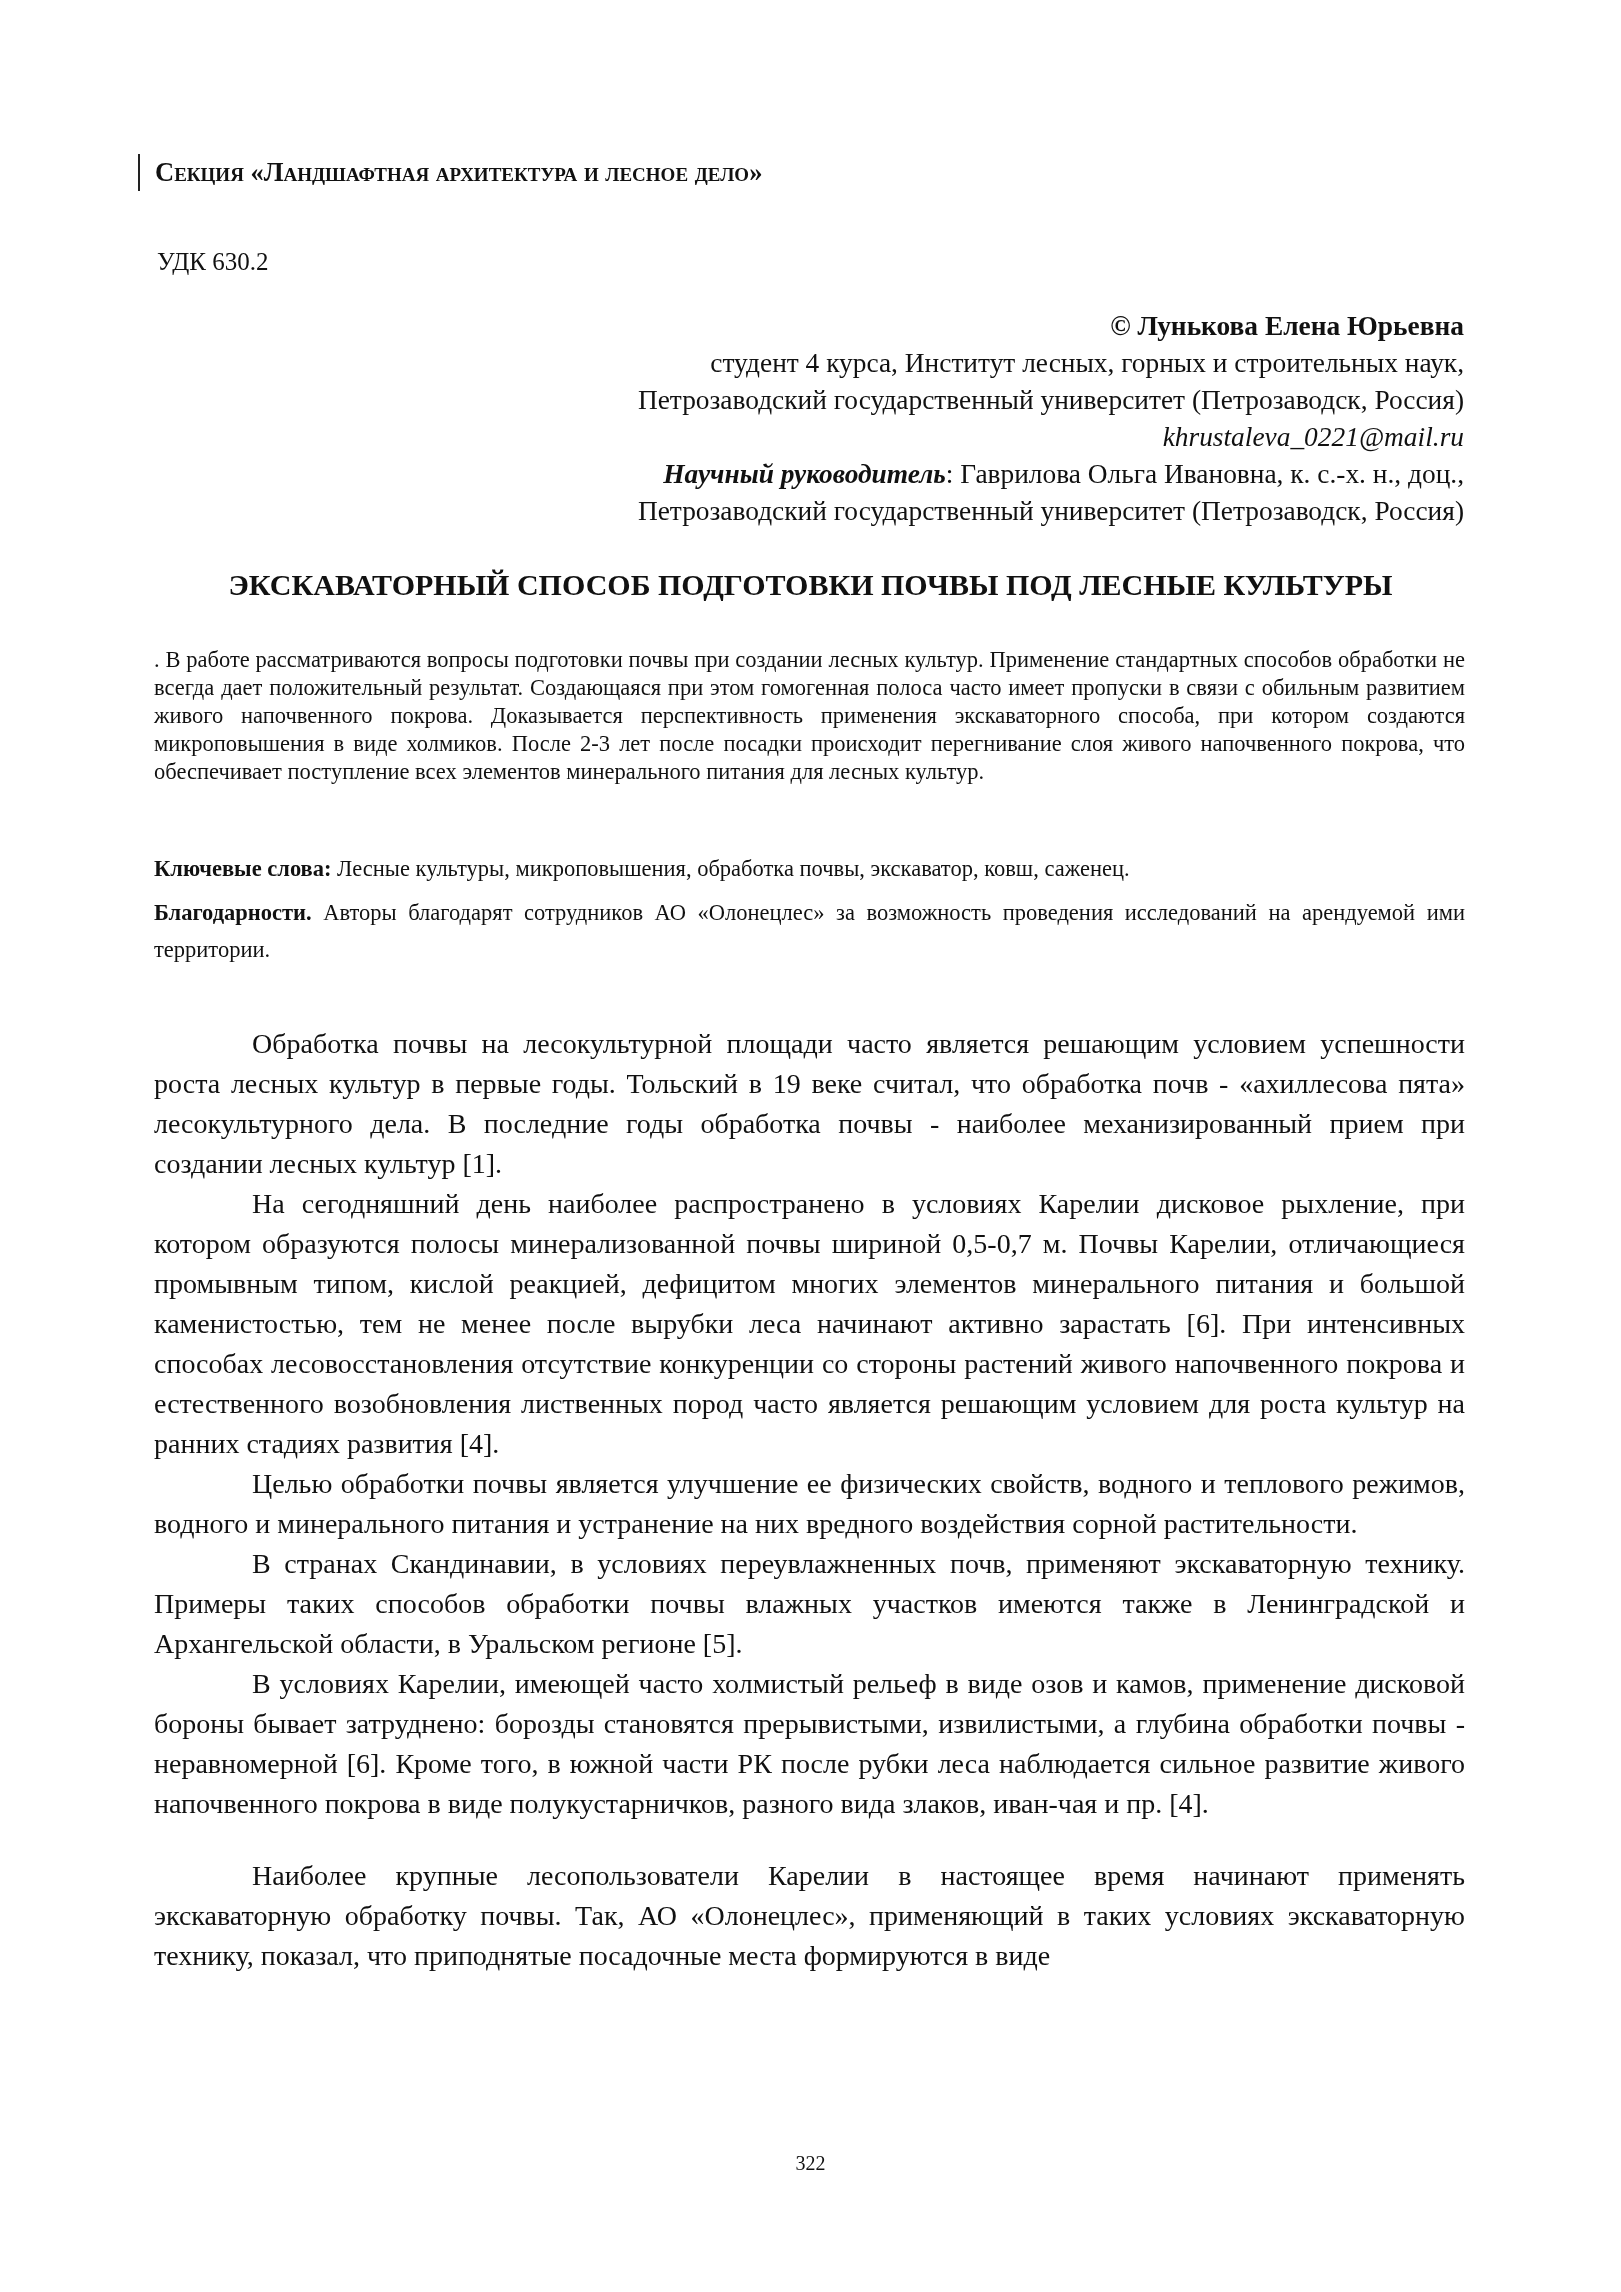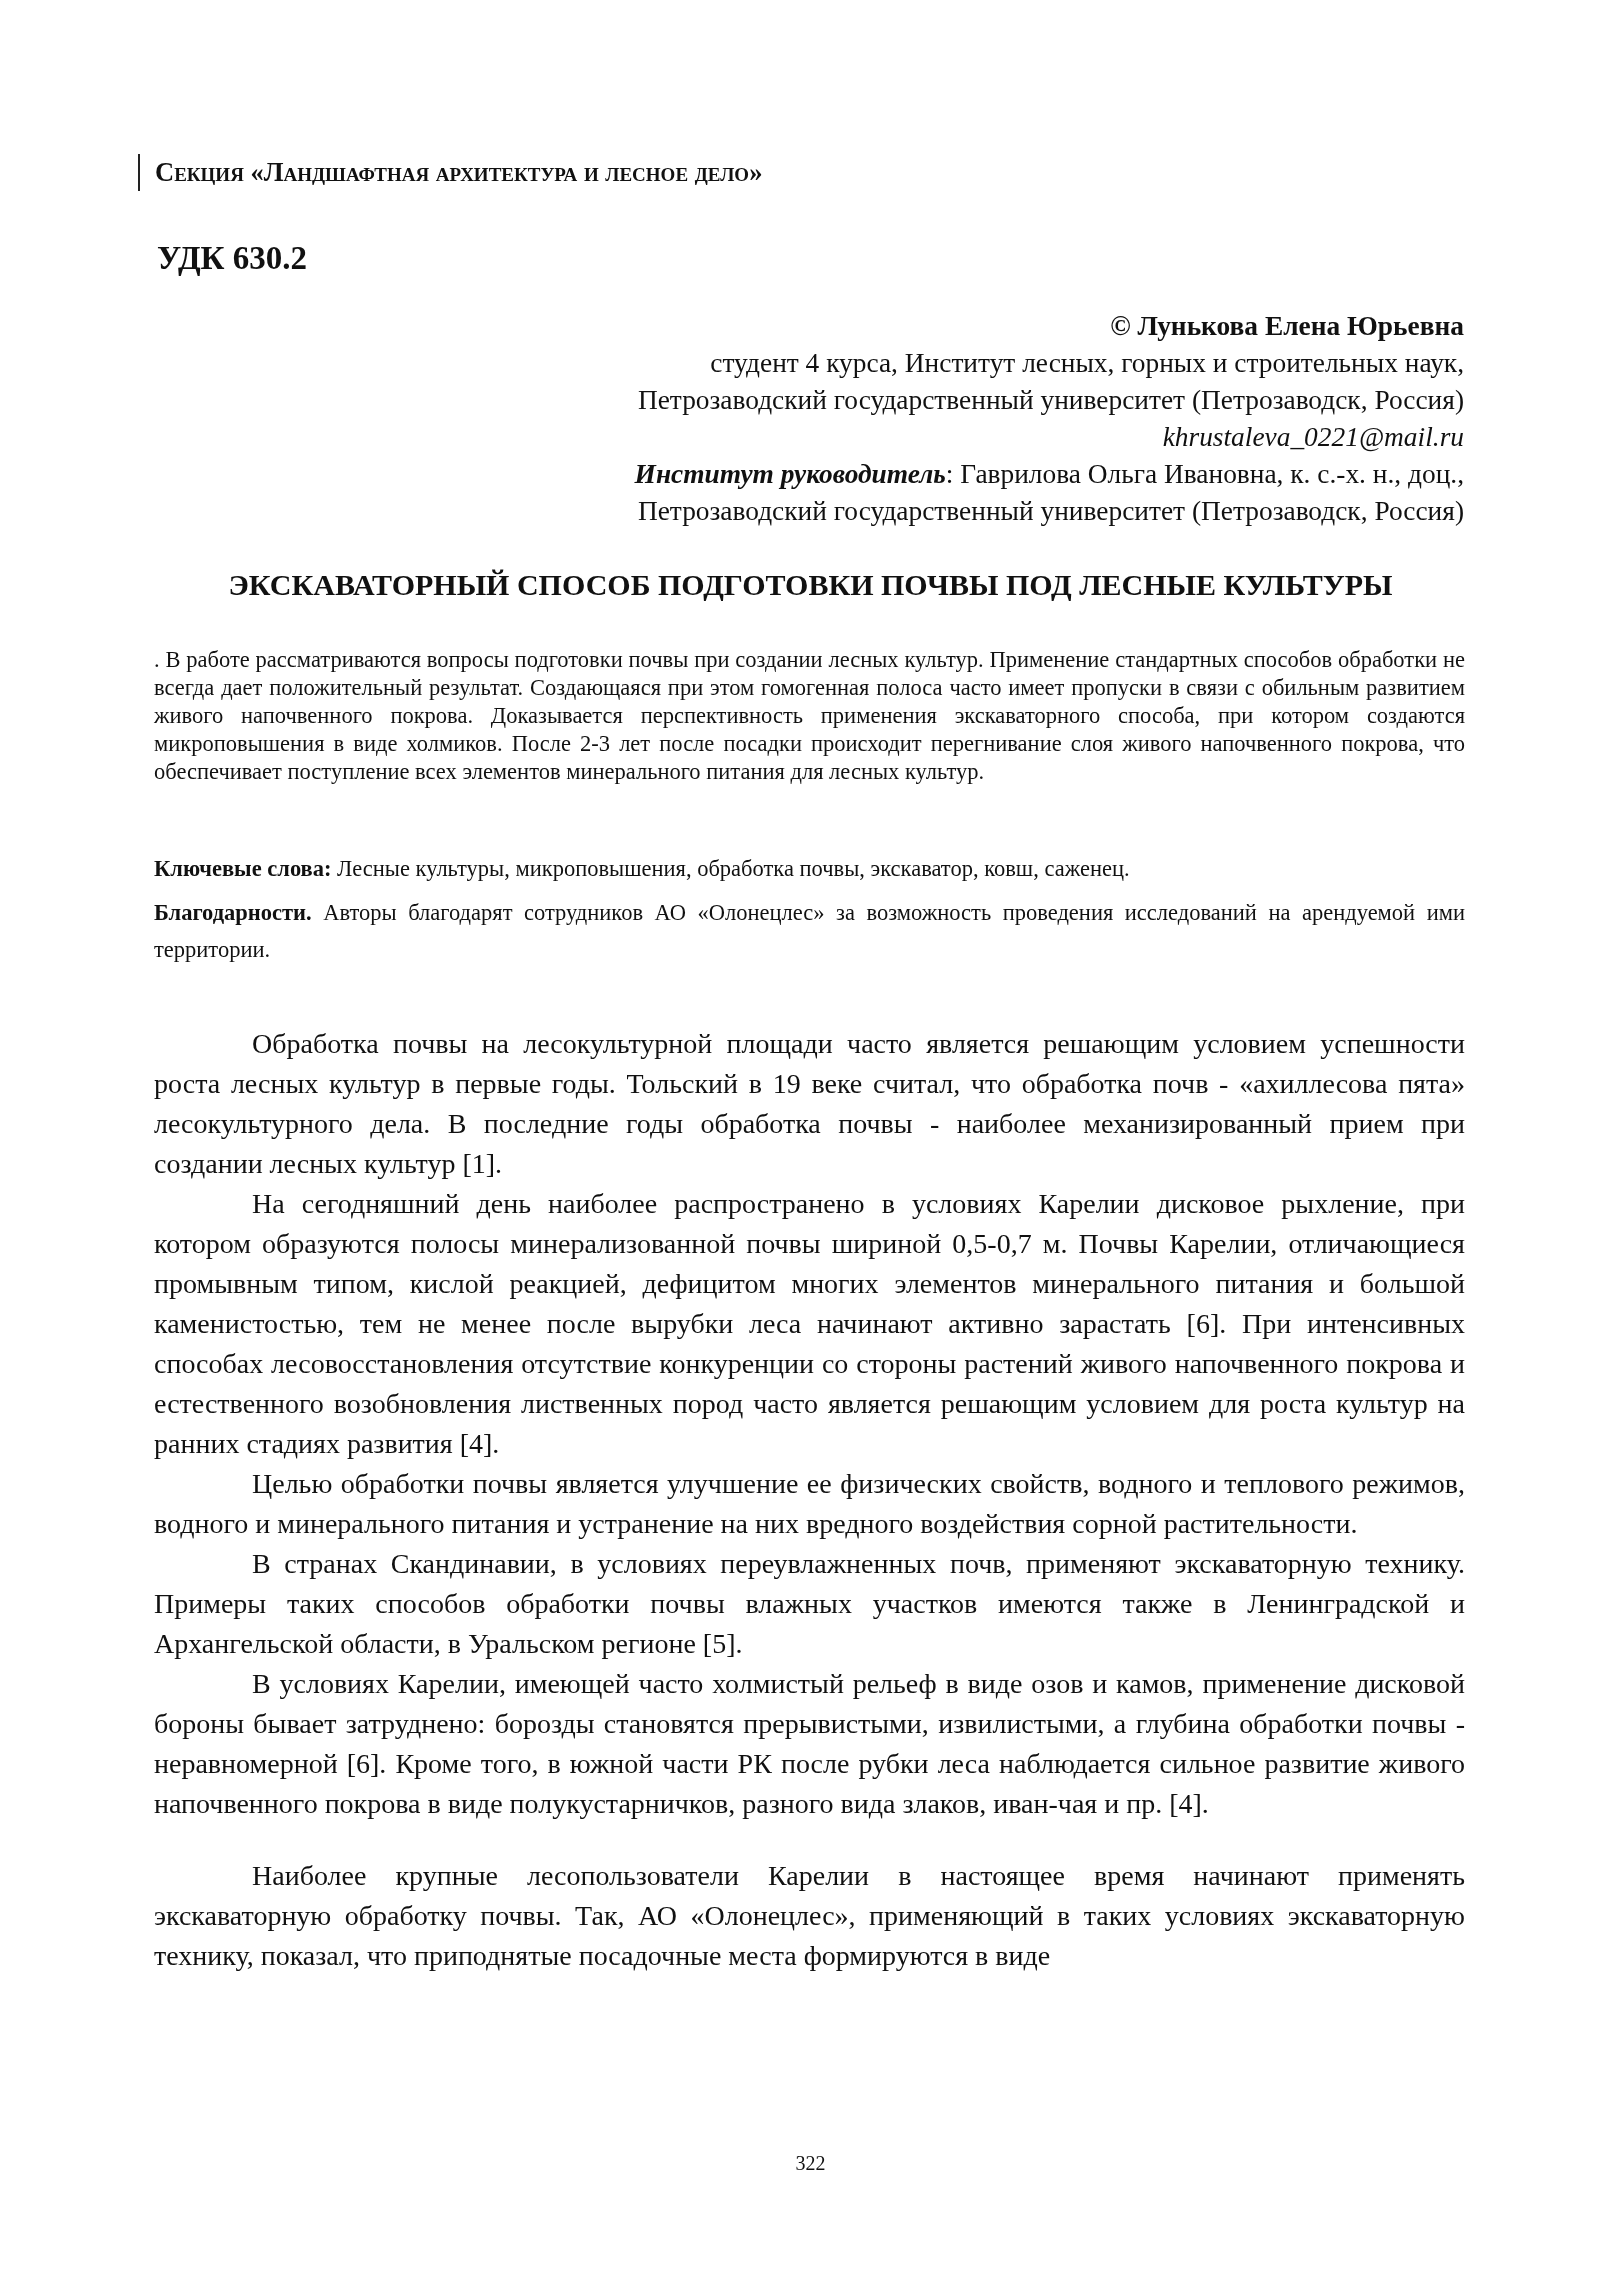--- a/index.html
+++ b/index.html
@@ -1,21 +1,21 @@
 <!DOCTYPE html>
 <html><head>
 <meta charset="utf-8">
 <style>
   html, body { margin: 0; padding: 0; background: #ffffff; }
   body { width: 1621px; height: 2293px; position: relative; overflow: hidden;
          font-family: "Liberation Serif", "DejaVu Serif", serif; color: #111; }
   .section-bar { position: absolute; left: 138px; top: 154px; width: 2px; height: 37px; background: #222; }
   .section-head { position: absolute; left: 155px; top: 157px; font-size: 26.5px; font-weight: bold;
                   font-variant: small-caps; letter-spacing: 0; white-space: nowrap; }
-  .udk { position: absolute; left: 157px; top: 240px; font-size: 33px; white-space: nowrap; font-weight: bold; }
+  .udk { position: absolute; left: 157px; top: 248px; font-size: 25px; white-space: nowrap; }
   .author-block { position: absolute; right: 157px; top: 308px; text-align: right; font-size: 27.4px; line-height: 37px; }
   .author-block .line { white-space: nowrap; }
   .author-name { font-weight: bold; }
   .email { font-style: italic; }
   .adv-label { font-weight: bold; font-style: italic; }
   .title { position: absolute; left: 154px; width: 1313px; top: 568px; text-align: center;
            font-size: 30px; font-weight: bold; white-space: nowrap; }
   .abstract { position: absolute; left: 154px; width: 1311px; top: 646px; font-size: 22.5px; line-height: 28px;
               text-align: justify; text-align-last: left; }
   .meta { position: absolute; left: 154px; width: 1311px; font-size: 22.5px; line-height: 36px; text-align: justify; }
@@ -33,21 +33,21 @@
 <div class="section-bar"></div>
 <div class="section-head">Секция «Ландшафтная архитектура и лесное дело»</div>
 
 <div class="udk">УДК 630.2</div>
 
 <div class="author-block">
   <div class="line author-name">© Лунькова Елена Юрьевна</div>
   <div class="line">студент 4 курса, Институт лесных, горных и строительных наук,</div>
   <div class="line">Петрозаводский государственный университет (Петрозаводск, Россия)</div>
   <div class="line email">khrustaleva_0221@mail.ru</div>
-  <div class="line"><span class="adv-label">Институт руководитель</span><span>: Гаврилова Ольга Ивановна, к. с.-х. н., доц.,</span></div>
+  <div class="line"><span class="adv-label">Научный руководитель</span><span>: Гаврилова Ольга Ивановна, к. с.-х. н., доц.,</span></div>
   <div class="line">Петрозаводский государственный университет (Петрозаводск, Россия)</div>
 </div>
 
 <div class="title">ЭКСКАВАТОРНЫЙ СПОСОБ ПОДГОТОВКИ ПОЧВЫ ПОД ЛЕСНЫЕ КУЛЬТУРЫ</div>
 
 <div class="abstract">. В работе рассматриваются вопросы подготовки почвы при создании лесных культур. Применение стандартных способов обработки не всегда дает положительный результат. Создающаяся при этом гомогенная полоса часто имеет пропуски в связи с обильным развитием живого напочвенного покрова. Доказывается перспективность применения экскаваторного способа, при котором создаются микроповышения в виде холмиков. После 2-3 лет после посадки происходит перегнивание слоя живого напочвенного покрова, что обеспечивает поступление всех элементов минерального питания для лесных культур.</div>
 
 <div class="meta keywords"><b>Ключевые слова:</b><span> Лесные культуры, микроповышения, обработка почвы, экскаватор, ковш, саженец.</span></div>
 
 <div class="meta thanks"><b>Благодарности.</b><span> Авторы благодарят сотрудников АО «Олонецлес» за возможность проведения исследований на арендуемой ими территории.</span></div>

